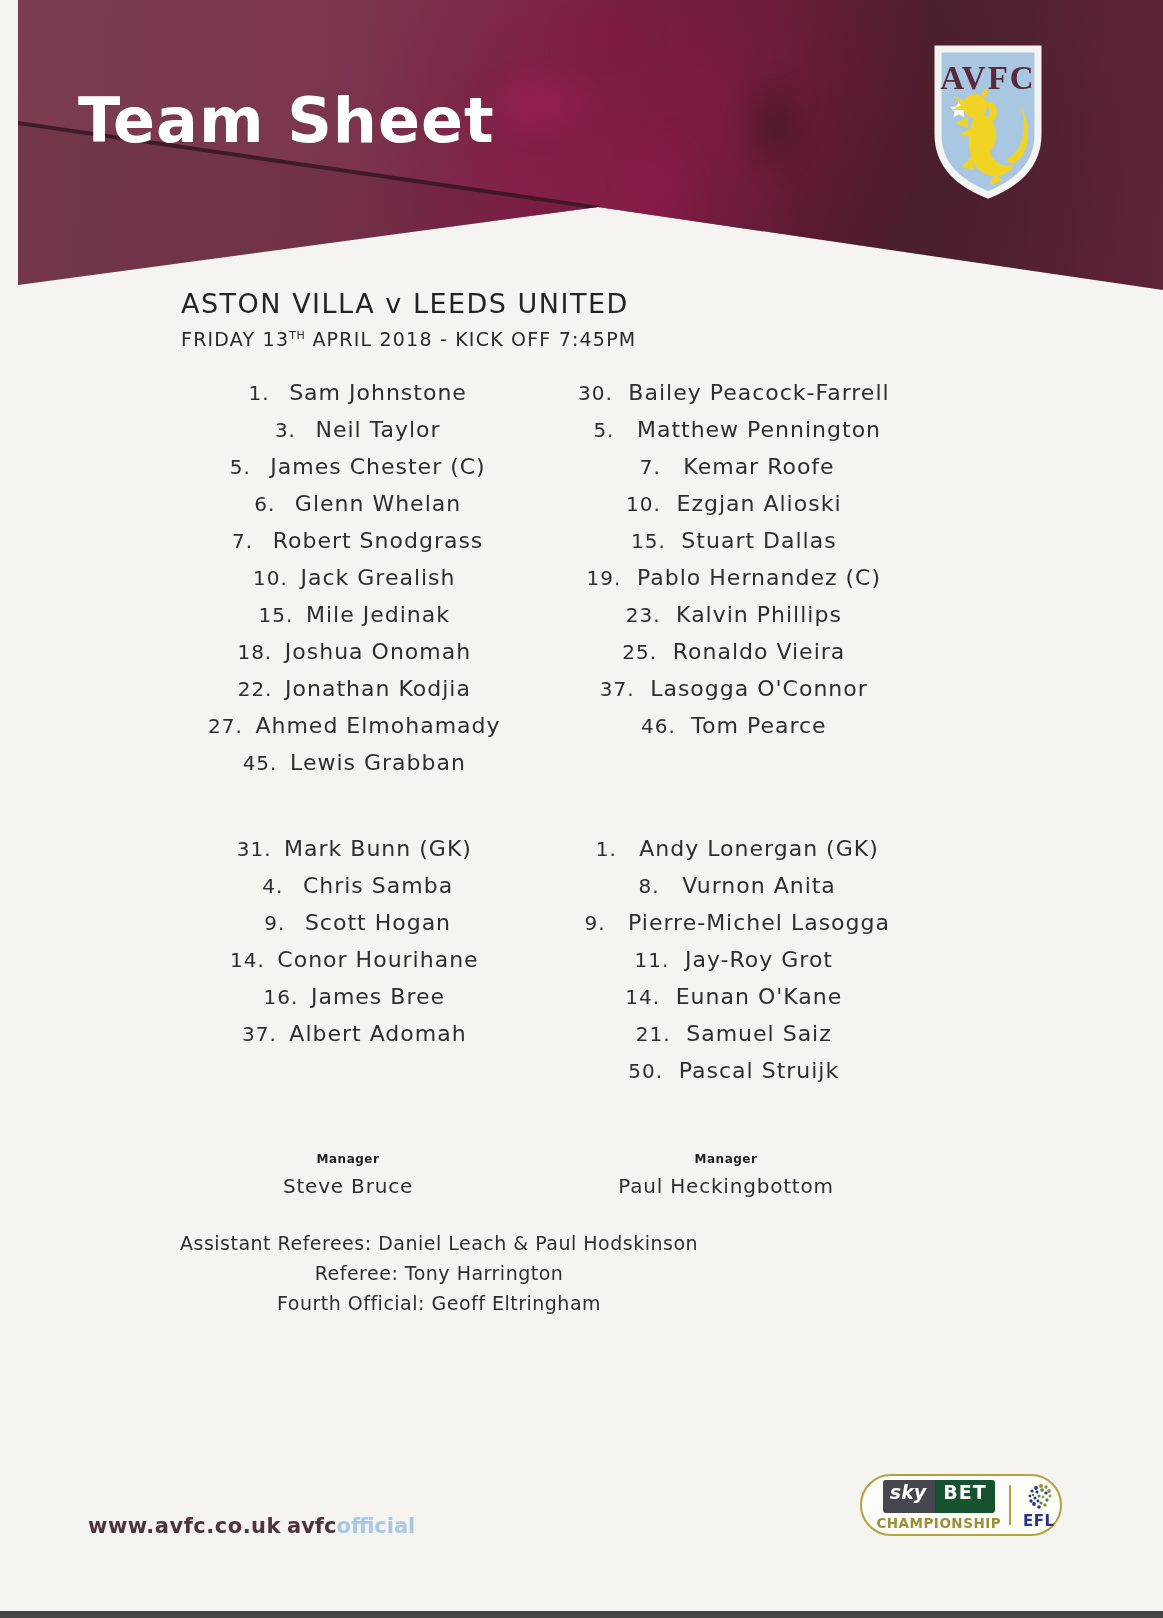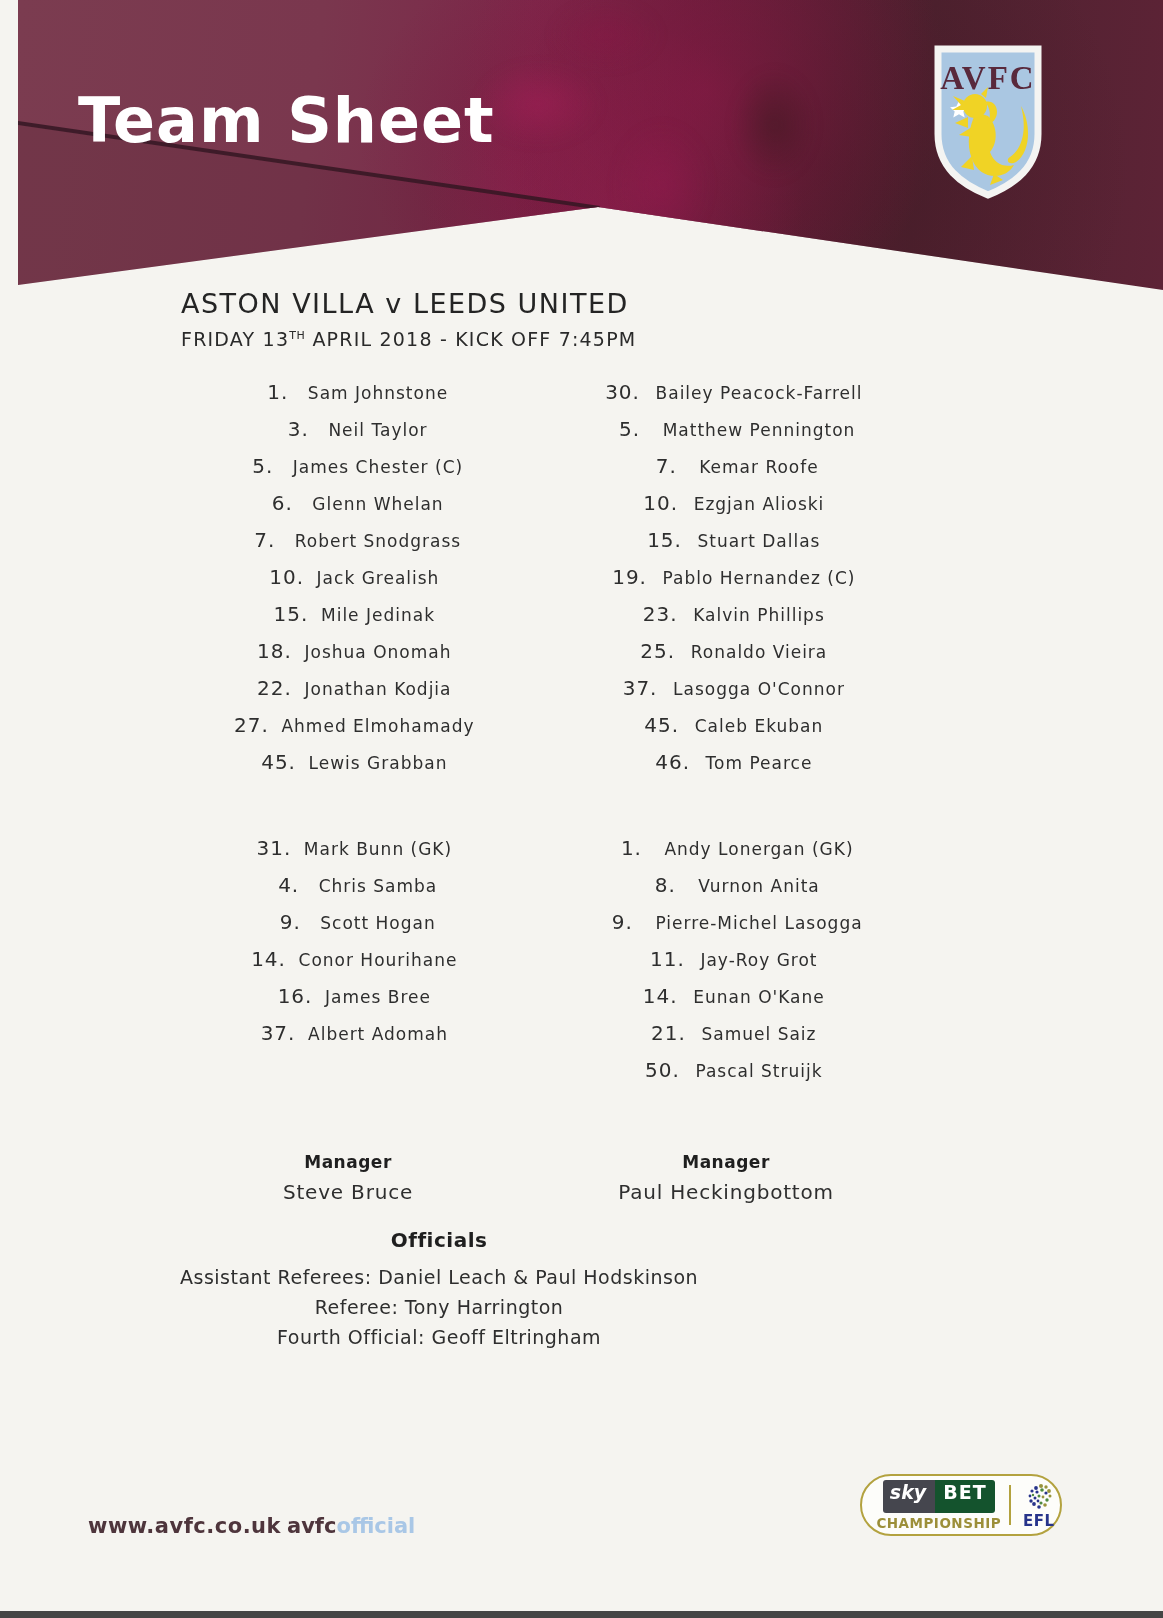--- a/index.html
+++ b/index.html
@@ -61,25 +61,25 @@
   .starters { top:380px; }
   .subs     { top:836px; }
   .col-home { width:336px; }
   .col-away { width:420px; }
   .prow { height:37px; }
   .pnum {
     display:inline-block; width:60px;
     font-size:20px; letter-spacing:1px; color:#2e2e2e;
   }
   .col-away .pnum { width:66px; }
-  .pname { font-size:17px; letter-spacing:1px; color:#2e2e2e; }
+  .pname { font-size:22px; letter-spacing:1px; color:#2e2e2e; }
 
   
   .managers { top:1152px; }
-  .mgr-label { font-size:17px; font-weight:700; letter-spacing:.5px; color:#1f1f1f; }
+  .mgr-label { font-size:12px; font-weight:700; letter-spacing:.5px; color:#1f1f1f; }
   .mgr-name  { margin-top:8px; font-size:20px; letter-spacing:.8px; }
 
   
   .officials { position:absolute; left:180px; top:1228px; }
   .off-heading { font-size:20px; font-weight:700; letter-spacing:.5px; color:#1f1f1f; margin-bottom:10px; }
   .off-line { font-size:19px; letter-spacing:.5px; line-height:30px; }
 
   
   .website {
     position:absolute; left:88px; top:1514px;
@@ -163,21 +163,20 @@
     <div class="col-away">
       <div class="prow"><span class="pnum">30.</span><span class="pname">Bailey Peacock-Farrell</span></div>
       <div class="prow"><span class="pnum">5.</span><span class="pname">Matthew Pennington</span></div>
       <div class="prow"><span class="pnum">7.</span><span class="pname">Kemar Roofe</span></div>
       <div class="prow"><span class="pnum">10.</span><span class="pname">Ezgjan Alioski</span></div>
       <div class="prow"><span class="pnum">15.</span><span class="pname">Stuart Dallas</span></div>
       <div class="prow"><span class="pnum">19.</span><span class="pname">Pablo Hernandez (C)</span></div>
       <div class="prow"><span class="pnum">23.</span><span class="pname">Kalvin Phillips</span></div>
       <div class="prow"><span class="pnum">25.</span><span class="pname">Ronaldo Vieira</span></div>
       <div class="prow"><span class="pnum">37.</span><span class="pname">Lasogga O'Connor</span></div>
-      <div class="prow"><span class="pnum">45.</span><span class="pname">Caleb Ekuban</span></div>
       <div class="prow"><span class="pnum">46.</span><span class="pname">Tom Pearce</span></div>
     </div>
   </div>
 
   <div class="block subs">
     <div class="col-home">
       <div class="prow"><span class="pnum">31.</span><span class="pname">Mark Bunn (GK)</span></div>
       <div class="prow"><span class="pnum">4.</span><span class="pname">Chris Samba</span></div>
       <div class="prow"><span class="pnum">9.</span><span class="pname">Scott Hogan</span></div>
       <div class="prow"><span class="pnum">14.</span><span class="pname">Conor Hourihane</span></div>
@@ -200,21 +199,20 @@
       <div class="mgr-label">Manager</div>
       <div class="mgr-name">Steve Bruce</div>
     </div>
     <div class="col-away">
       <div class="mgr-label">Manager</div>
       <div class="mgr-name">Paul Heckingbottom</div>
     </div>
   </div>
 
   <div class="officials">
-    <div class="off-heading">Officials</div>
     <div class="off-line">Assistant Referees: Daniel Leach &amp; Paul Hodskinson</div>
     <div class="off-line">Referee: Tony Harrington</div>
     <div class="off-line">Fourth Official: Geoff Eltringham</div>
   </div>
 
   <div class="website">www.avfc.co.uk</div>
   <div class="social">
     <span class="social-prefix">avfc</span><span class="social-suffix">official</span>
   </div>
 

